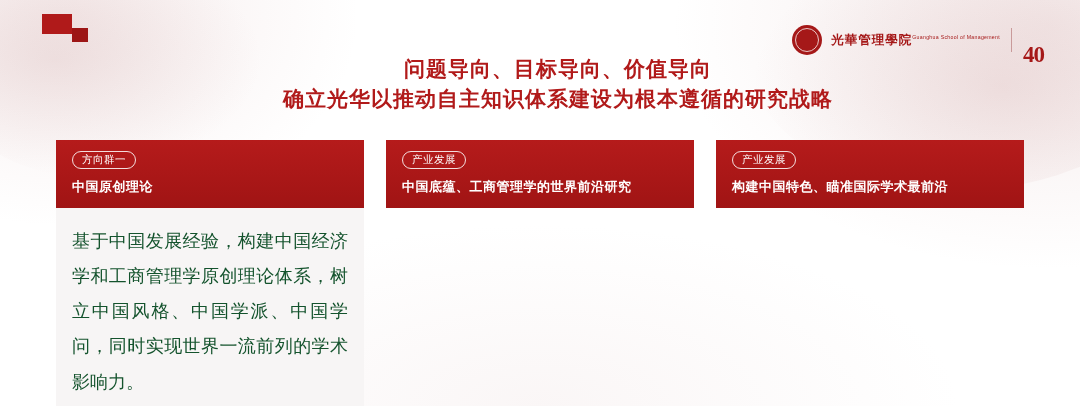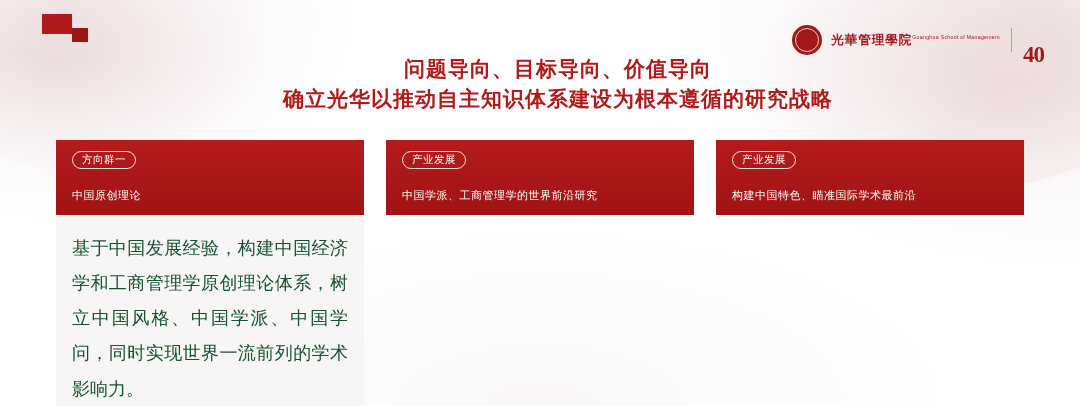--- a/index.html
+++ b/index.html
@@ -172,23 +172,23 @@
     border: 1px solid rgba(255,255,255,0.85);
     border-radius: 9px;
     color: #ffffff;
     font-size: 10.5px;
     padding: 1.5px 9px;
     letter-spacing: 0.5px;
     line-height: 1.3;
   }
   .card-title {
     color: #ffffff;
-    font-size: 11px;
-    font-weight: normal;
-    margin-top: 19px;
+    font-size: 13px;
+    font-weight: bold;
+    margin-top: 9px;
     letter-spacing: 0.5px;
     white-space: nowrap;
   }
   .card-body {
     background: #f7f5f5;
     padding: 16px 16px 18px 16px;
     color: #14532d;
     font-size: 18px;
     line-height: 1.95;
     text-align: justify;
@@ -228,21 +228,21 @@
       <div class="card-head">
         <div class="card-tag">方向群一</div>
         <div class="card-title">中国原创理论</div>
       </div>
       <div class="card-body">基于中国发展经验，构建中国经济学和工商管理学原创理论体系，树立中国风格、中国学派、中国学问，同时实现世界一流前列的学术影响力。</div>
     </div>
 
     <div class="card">
       <div class="card-head">
         <div class="card-tag">产业发展</div>
-        <div class="card-title">中国学派、工商管理学的世界前沿研究</div>
+        <div class="card-title">中国底蕴、工商管理学的世界前沿研究</div>
       </div>
     </div>
 
     <div class="card">
       <div class="card-head">
         <div class="card-tag">产业发展</div>
         <div class="card-title">构建中国特色、瞄准国际学术最前沿</div>
       </div>
     </div>
   </div>

